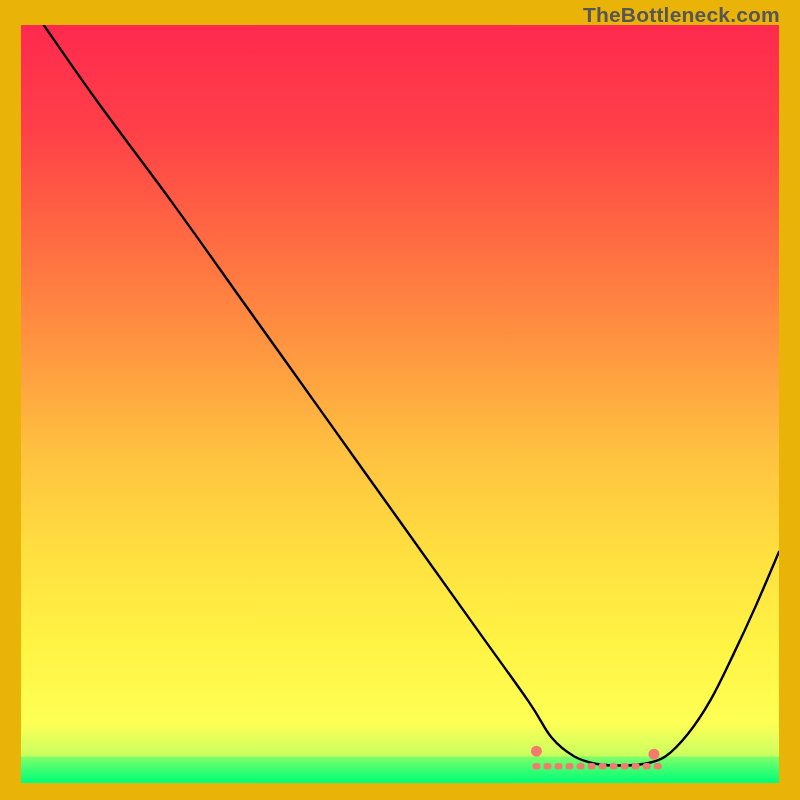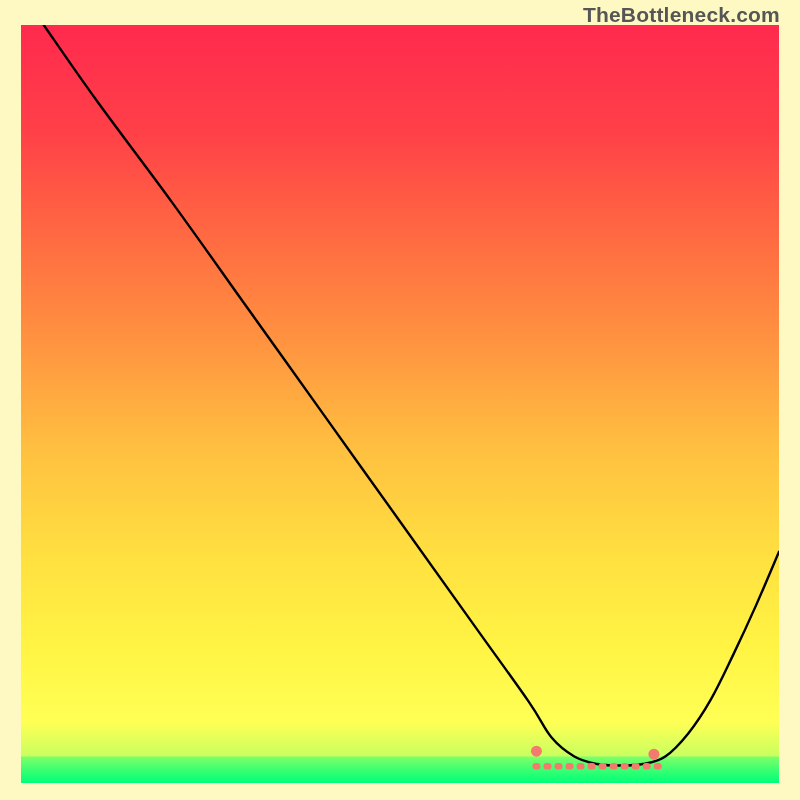--- a/index.html
+++ b/index.html
@@ -7,21 +7,21 @@
     padding: 0;
     width: 800px;
     height: 800px;
     background: #000;
     overflow: hidden;
   }
   .outer {
     position: relative;
     width: 800px;
     height: 800px;
-    background: #fef9c3;
+    background: #eab308;
   }
   .plot {
     position: absolute;
     left: 21px;
     top: 25px;
     width: 758px;
     height: 758px;
     overflow: hidden;
   }
   .watermark {

